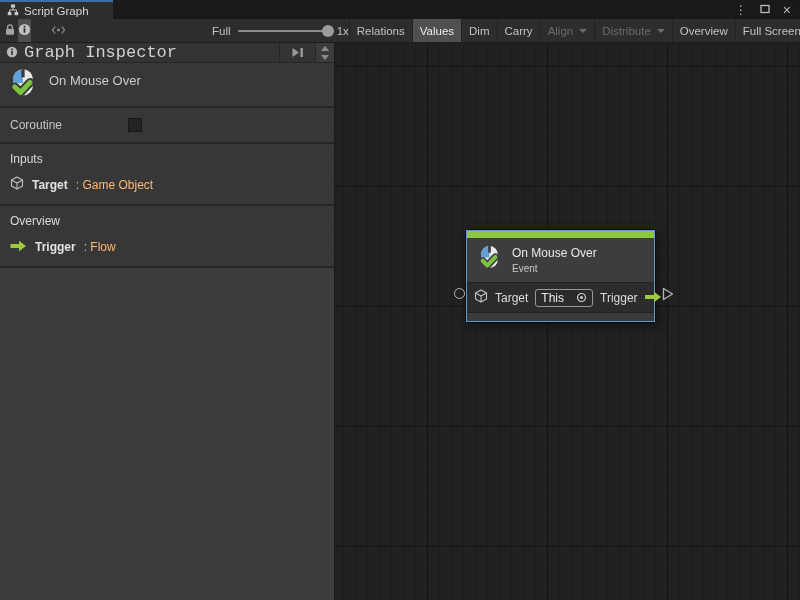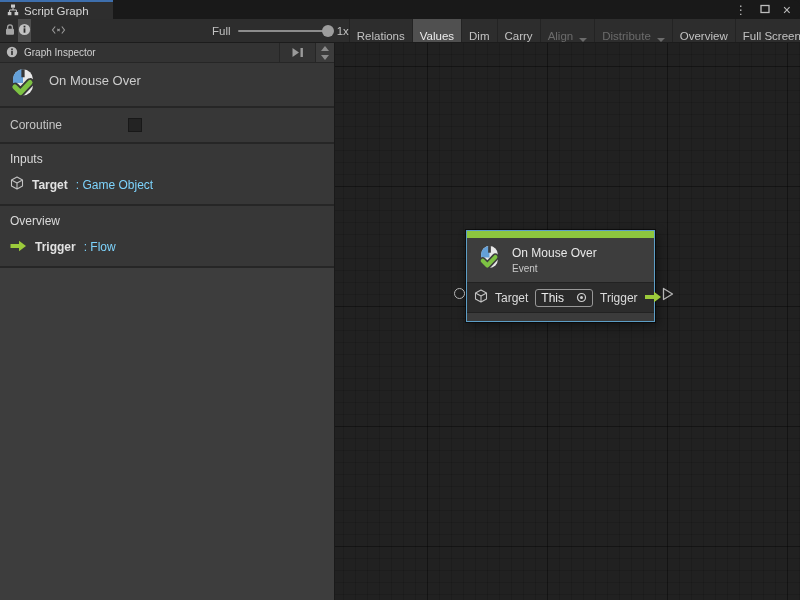--- a/index.html
+++ b/index.html
@@ -23,55 +23,55 @@
   .lock-btn { width:24px; margin-left:4px; }
   .info-btn { width:26px; background:#4e4e4e; margin-left:2px; }
   .code-btn { width:32px; margin-left:20px; }
   .tb-div { width:1px; background:#232323; margin-left:18px; }
   .sphere-group { display:flex; align-items:flex-start; gap:18px; margin-left:15px;margin-top:48px; }
   .zoom-group { display:flex; align-items:center; margin-left:44px; gap:7px; }
   .zoom-track { width:92px; height:2px; background:#8d8d8d; position:relative; border-radius:1px; }
   .zoom-handle { position:absolute; left:84px; top:-5px; width:12px; height:12px;
     border-radius:50%; background:#9d9d9d; }
   .tb-right { margin-left:auto; display:flex; align-items:stretch; }
-  .tb-btn { display:flex; align-items:flex-end; padding:0 7px; border-left:1px solid #232323; white-space:nowrap; }
+  .tb-btn { display:flex; align-items:center; padding:0 7px; border-left:1px solid #232323; white-space:nowrap; }
   .tb-btn.active { background:#505050; color:#ececec; }
   .tb-btn.disabled { color:#6b6b6b; }
   .caret { width:0; height:0; border-left:4px solid transparent; border-right:4px solid transparent;
     border-top:4px solid #6b6b6b; margin-left:6px; }
 
   
   .main { flex:1; display:flex; min-height:0; }
 
   
   .inspector { width:335px; flex:0 0 335px; background:#3d3d3d; display:flex; flex-direction:column;
     border-right:1px solid #1a1a1a; }
   .insp-header { height:20px; background:#333333; border-bottom:1px solid #262626; display:flex;
     align-items:center; padding-left:6px; gap:6px; flex:0 0 auto; }
-  .insp-title { font-size:10px; color:#d0d0d0; flex:1; }
+  .insp-title { font-size:17px; color:#d0d0d0; flex:1;font-family:Liberation Mono, monospace; }
   .hdr-vdiv { width:1px; height:20px; background:#262626; }
   .dock-btn { padding:0 5px; height:100%; display:flex; align-items:center; }
   .spin-col { height:100%; background:#3c3c3c; display:flex; flex-direction:column;
     justify-content:center; gap:4px; padding:0 5px; border-left:1px solid #262626; }
   .tri-up { width:0; height:0; border-left:4px solid transparent; border-right:4px solid transparent;
     border-bottom:5px solid #8b8b8b; }
   .tri-dn { width:0; height:0; border-left:4px solid transparent; border-right:4px solid transparent;
     border-top:5px solid #8b8b8b; }
 
   .sec { background:#373737; border-bottom:2px solid #262626; flex:0 0 auto; }
   .sec-unit { height:45px; display:flex; align-items:center; gap:11px; padding-left:8px; }
   .unit-title { font-size:13px; color:#cccccc; transform:translateY(-4px); }
   .sec-coroutine { height:36px; display:flex; align-items:center; padding-left:10px; }
   .cor-label { width:118px; font-size:12px; color:#c6c6c6; }
   .checkbox { width:14px; height:14px; background:#232323; border:1px solid #181818; }
   .sec-io { padding:8px 0 10px 10px; }
   .io-title { font-size:12px; color:#dadada; margin-bottom:10px; }
   .io-row { display:flex; align-items:center; gap:8px; }
   .io-name { font-weight:bold; font-size:12px; color:#e2e2e2; }
-  .io-type { font-size:12px; color:#7dd3fc; }
+  .io-type { font-size:12px; color:#fdba74; }
   .insp-rest { flex:1; background:#3d3d3d; }
 
   
   .graph { flex:1; position:relative; background-color:#212121; overflow:hidden;
     background-image:
       linear-gradient(90deg, rgba(0,0,0,0.30) 1px, transparent 1px),
       linear-gradient(rgba(0,0,0,0.30) 1px, transparent 1px),
       linear-gradient(90deg, rgba(0,0,0,0.13) 1px, transparent 1px),
       linear-gradient(rgba(0,0,0,0.13) 1px, transparent 1px);
     background-size:120px 120px, 120px 120px, 12px 12px, 12px 12px;

